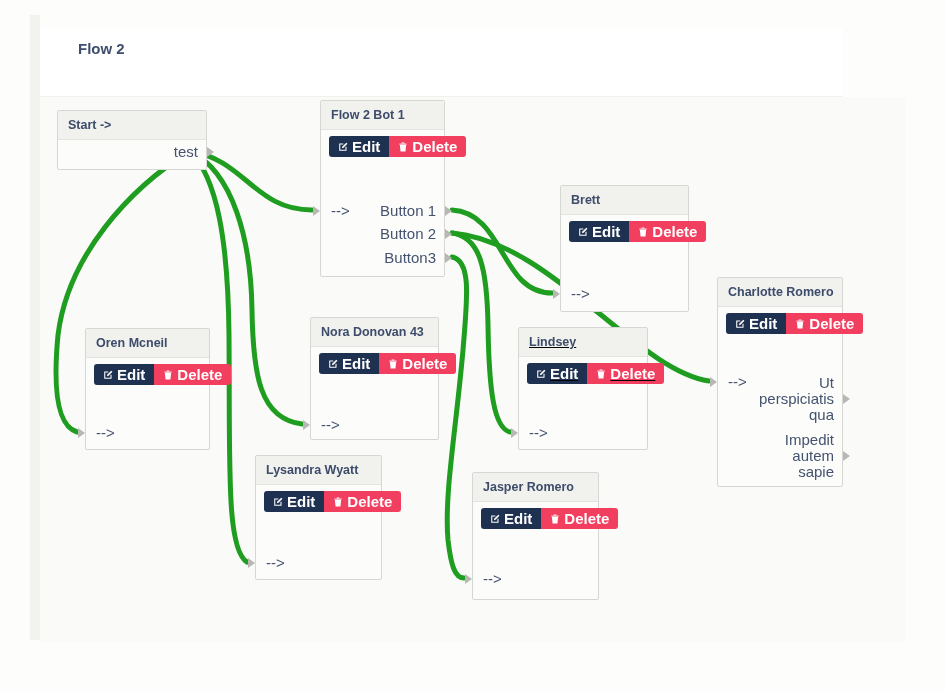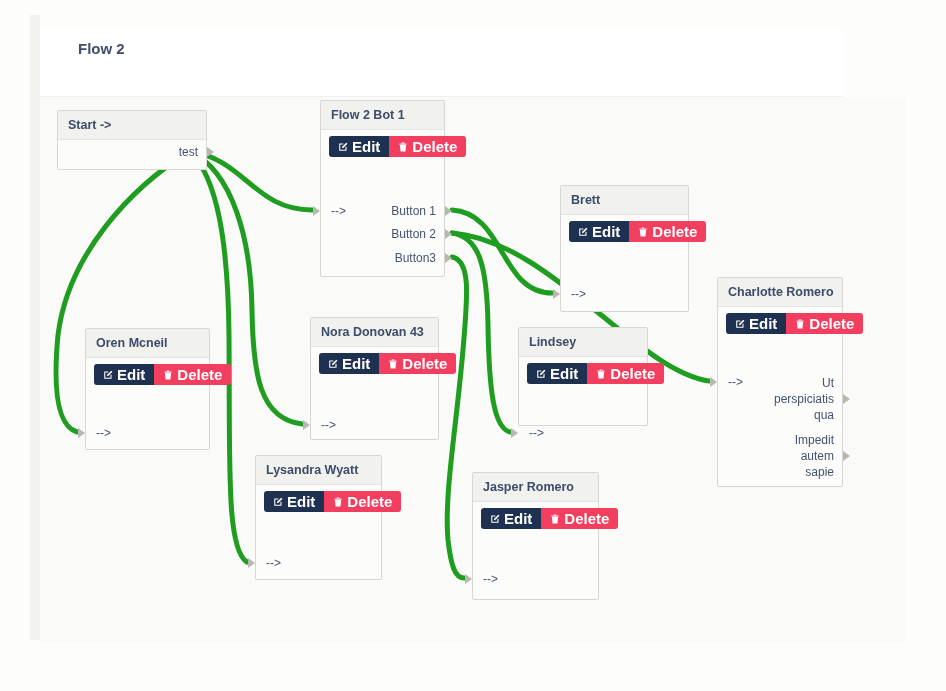--- a/index.html
+++ b/index.html
@@ -10,21 +10,21 @@
   .canvas{position:absolute;left:40px;top:97px;width:865px;height:545px;background:#fafaf8;}
   .wires{position:absolute;left:0;top:0;width:946px;height:691px;z-index:1;pointer-events:none;}
   .node{position:absolute;z-index:2;background:#fcfcfa;border:1px solid #d6d6d3;border-radius:2px;box-sizing:border-box;}
   .node-header{height:28px;background:#f1f1ee;border-bottom:1px solid #e3e3e0;display:flex;align-items:center;padding:0 10px;border-radius:2px 2px 0 0;}
   .node-title{font-size:12.5px;font-weight:700;color:#3d4c6a;white-space:nowrap;}
   .actions{display:flex;margin:6px 0 0 8px;}
   .btn{display:inline-flex;align-items:center;gap:4px;color:#fff;font-size:15px;font-weight:700;padding:0 9px;height:21px;border:none;cursor:pointer;font-family:"Liberation Sans",sans-serif;}
   .btn .ic{display:inline-flex;align-items:center;}
   .btn.edit{background:#1e3150;border-radius:3px 0 0 3px;}
   .btn.delete{background:#f23f5f;border-radius:0 3px 3px 0;}
-  .port{position:absolute;font-size:12px;color:#44536f;line-height:16px;white-space:nowrap;}
+  .port{position:absolute;font-size:15px;color:#44536f;line-height:16px;white-space:nowrap;}
   .port.left{left:10px;text-align:left;}
   .port.right{right:8px;text-align:right;}
   .tri{position:absolute;width:0;height:0;border-top:5px solid transparent;border-bottom:5px solid transparent;border-left:7px solid #b7b7b3;}
   .tri.left{left:-8px;}
   .tri.right{right:-8px;}
 </style>
 </head>
 <body>
 
 <div class="page">
@@ -220,21 +220,21 @@
               </svg>
             </span>
             <span class="btn-label">Delete</span>
           </button>
         </div>
         <div class="port left" style="top: 99px;">
           <div class="port-line">--&gt;</div>
         </div>
         <div class="tri left" style="top: 102px;"></div>
       </div>
-      <div class="node" style="left: 518px; top: 327px; width: 130px; height: 99px;">
+      <div class="node" style="left: 518px; top: 327px; width: 130px; height: 123px; text-decoration: underline;">
         <div class="node-header">
           <span class="node-title">Lindsey</span>
         </div>
         <div class="actions">
           <button class="btn edit">
             <span class="ic">
               <svg viewBox="0 0 16 16" width="10" height="10">
                 <path fill="none" stroke="#fff" stroke-width="1.7" d="M8.5 3.2H2.8v10h10V7.5"></path>
                 <path fill="#fff" d="M6.3 9.8 7 7.2l6.2-6.2 1.9 1.9-6.2 6.2-2.6.7z"></path>
               </svg>

